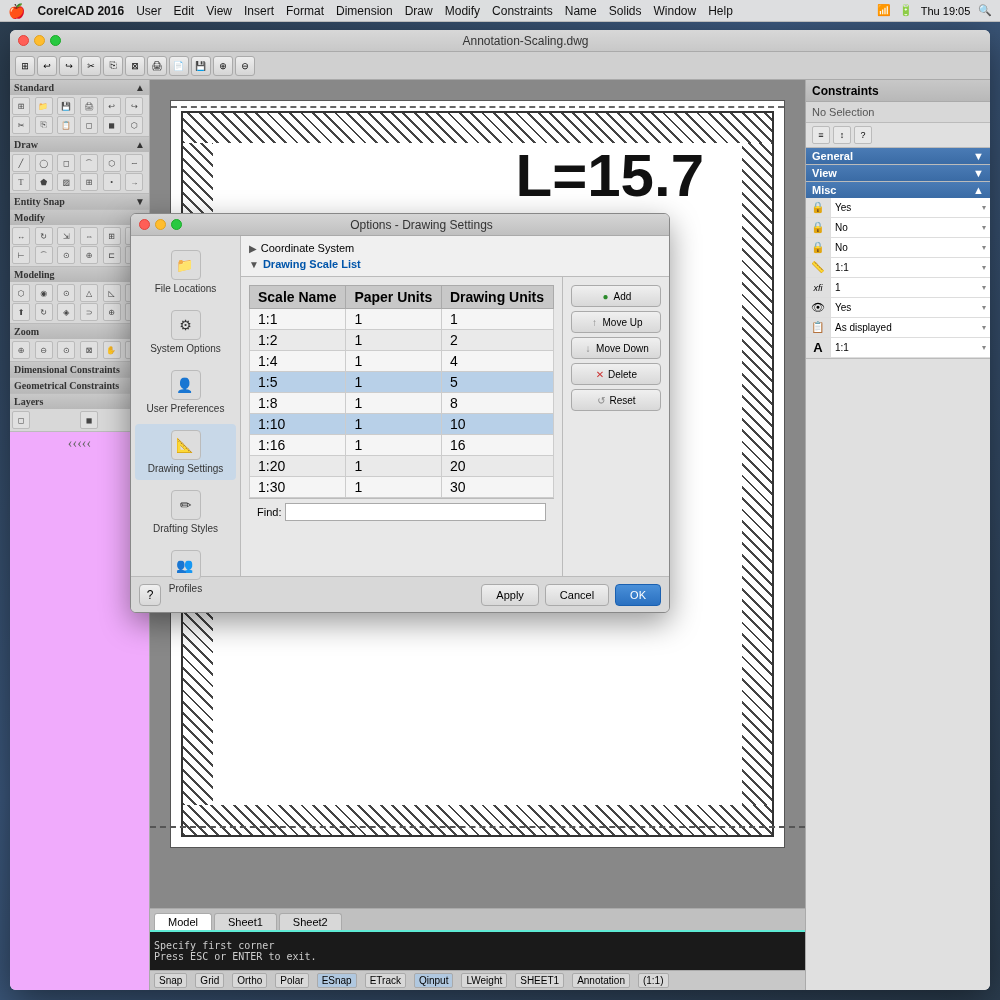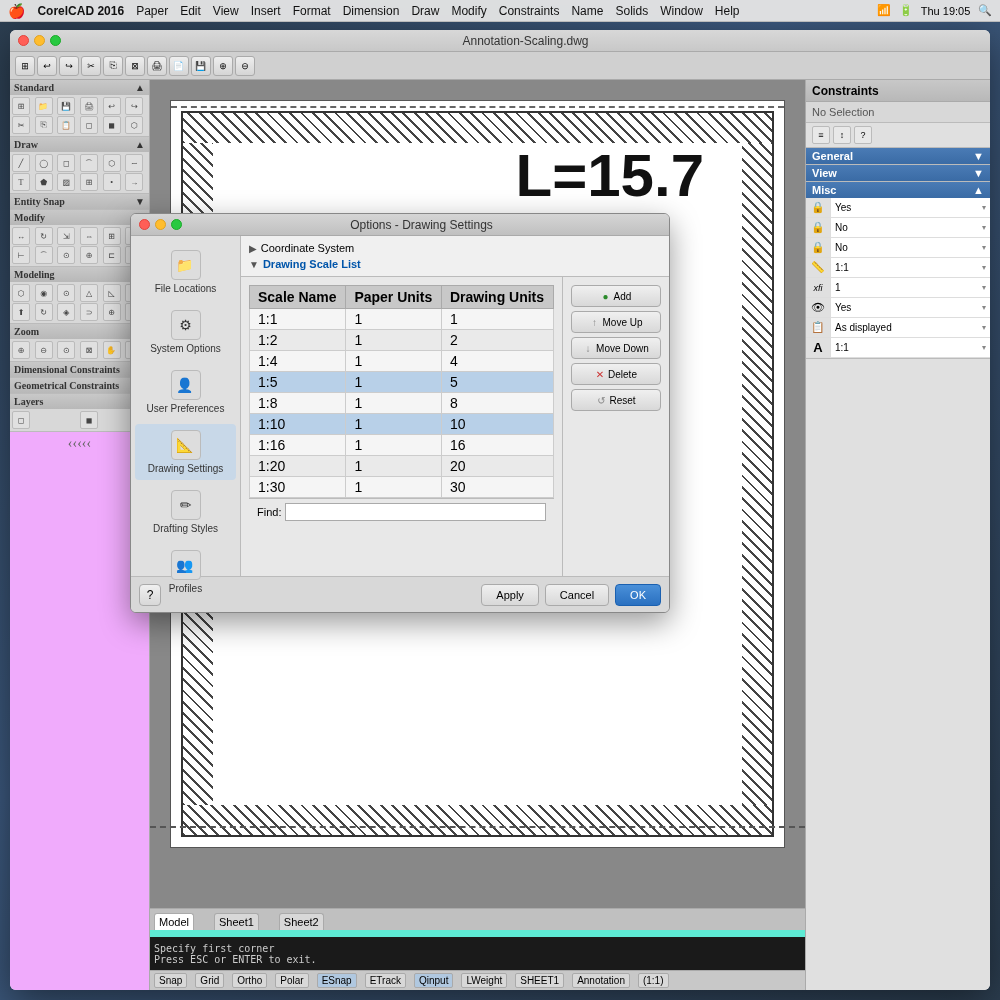--- a/index.html
+++ b/index.html
@@ -285,27 +285,27 @@
     .sheet-tabs {
       height: 22px;
       background: #c0c0c0;
       display: flex;
       align-items: flex-end;
       padding: 0 4px;
       border-top: 1px solid #aaa;
       flex-shrink: 0;
     }
     .sheet-tab {
-      padding: 2px 4px;
+      padding: 2px 13px;
       background: #d8d8d8;
       border: 1px solid #aaa;
       border-bottom: none;
       border-radius: 3px 3px 0 0;
       font-size: 11px;
-      margin-right: 20px;
+      margin-right: 2px;
       cursor: pointer;
     }
     .sheet-tab.active {
       background: white;
     }
 
     
     .status-bar {
       height: 20px;
       background: #c8c8c8;
@@ -325,21 +325,21 @@
       cursor: pointer;
     }
     .status-item.active {
       background: #b0c8e0;
     }
 
     
     .command-line {
       height: 40px;
       background: #1a1a1a;
-      border-top: 7px solid #5eead4;
+      border-top: 2px solid #5eead4;
       display: flex;
       flex-direction: column;
       justify-content: center;
       padding: 2px 4px;
       flex-shrink: 0;
     }
     .command-text {
       color: #ccc;
       font-size: 10px;
       font-family: monospace;
@@ -748,21 +748,21 @@
     }
   </style>
 </head>
 <body>
 
 <div class="desktop">
 
   <div class="menubar">
     <span class="menubar-apple">🍎</span>
     <span class="menubar-item bold">CorelCAD 2016</span>
-    <span class="menubar-item">Paper</span>
+    <span class="menubar-item">User</span>
     <span class="menubar-item">Edit</span>
     <span class="menubar-item">View</span>
     <span class="menubar-item">Insert</span>
     <span class="menubar-item">Format</span>
     <span class="menubar-item">Dimension</span>
     <span class="menubar-item">Draw</span>
     <span class="menubar-item">Modify</span>
     <span class="menubar-item">Constraints</span>
     <span class="menubar-item">Name</span>
     <span class="menubar-item">Solids</span>

